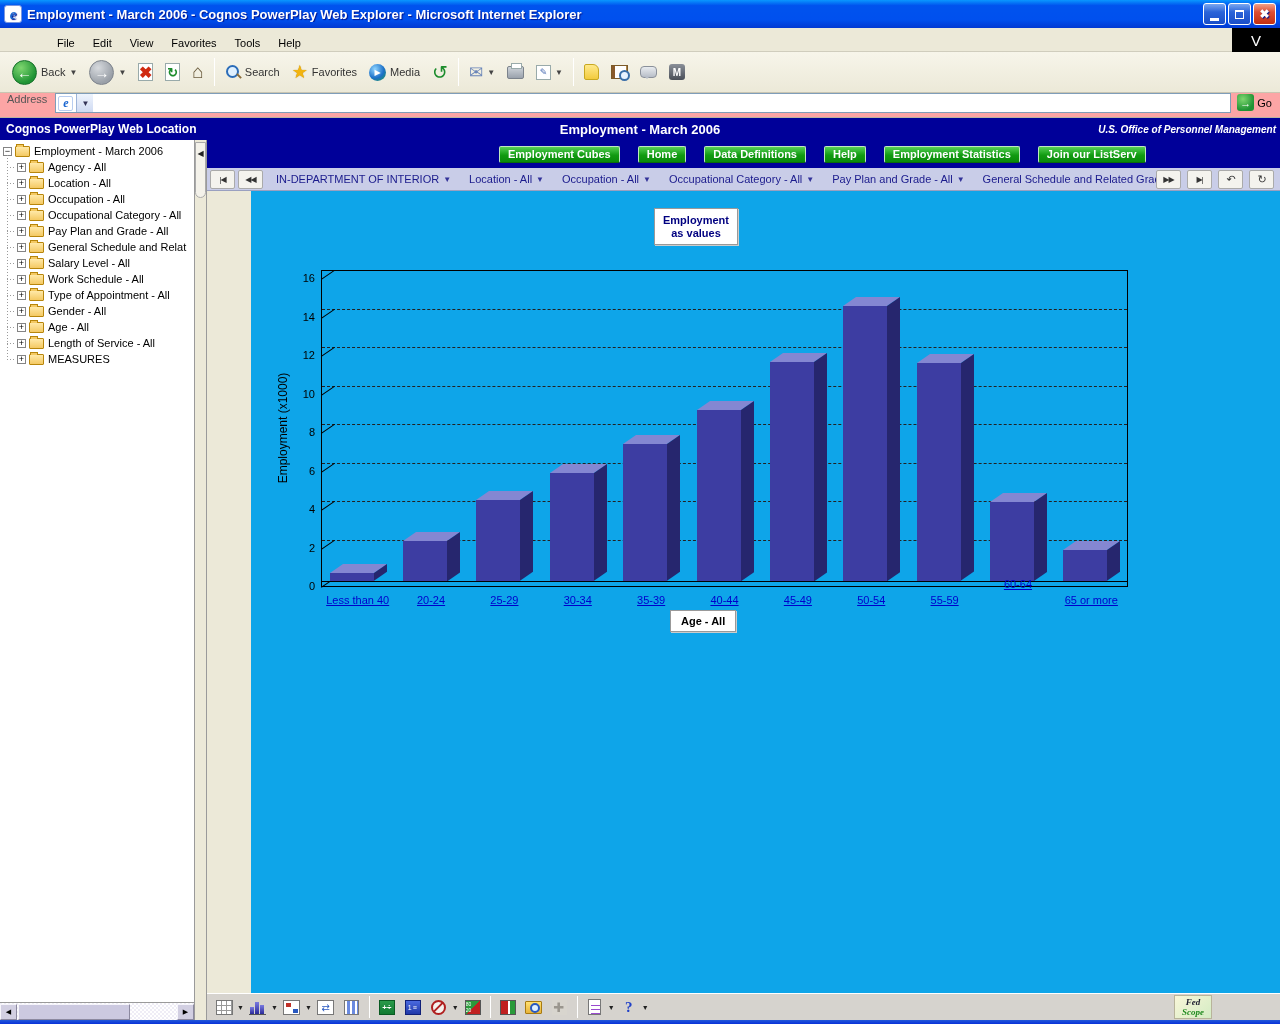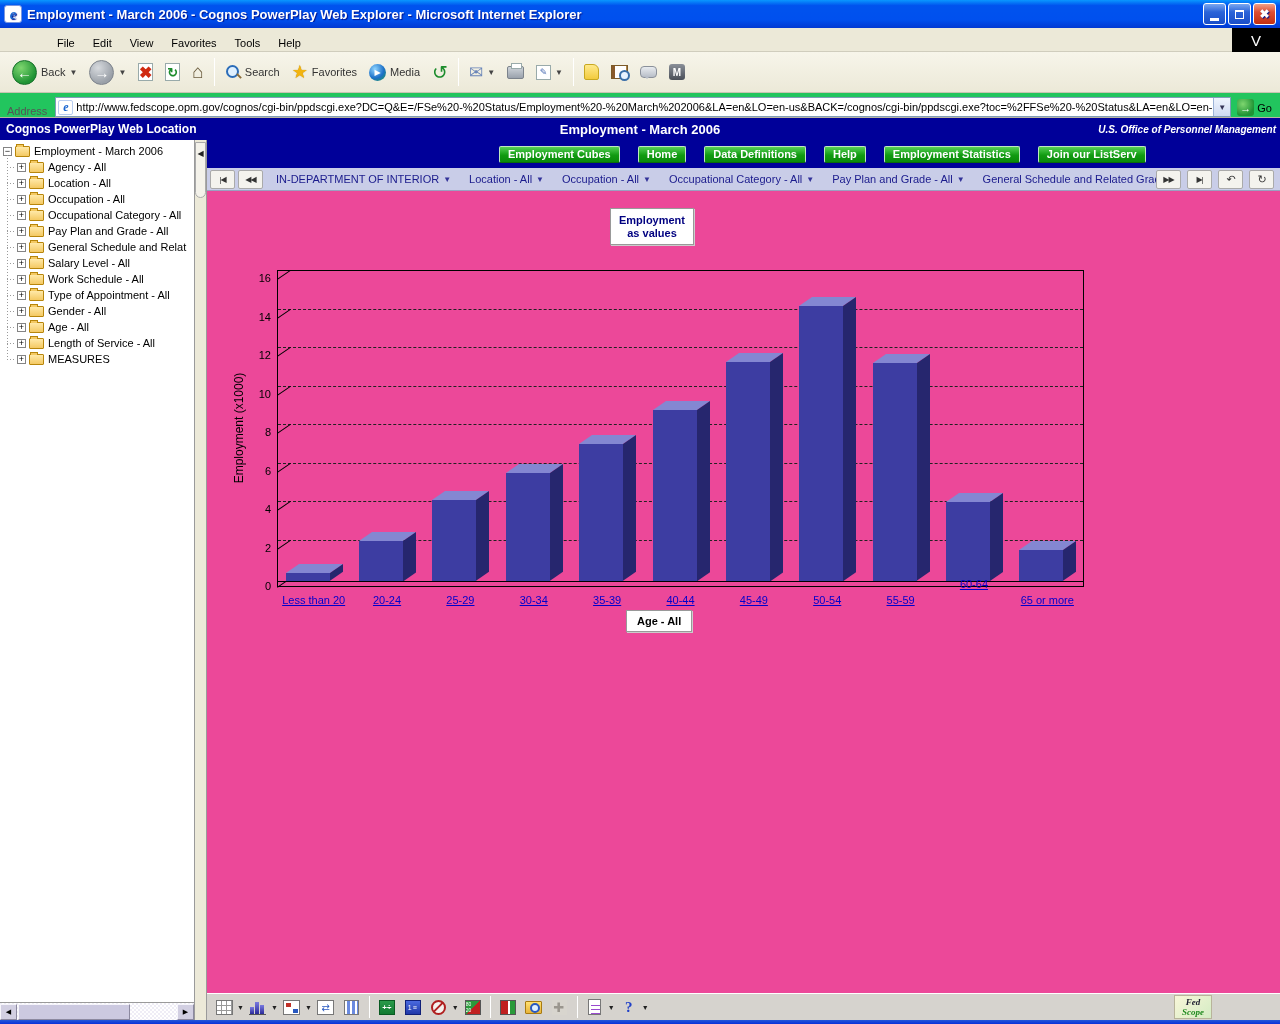--- a/index.html
+++ b/index.html
@@ -53,21 +53,21 @@
   .edit-ic { width:15px; height:15px; background:#fff; border:1px solid #9aa; color:#4668b0; font-size:9px; display:flex; align-items:center; justify-content:center; }
   .note-ic { width:15px; height:16px; background:linear-gradient(#ffe98a,#f2cb3e); border:1px solid #c8a820; border-radius:2px 6px 2px 2px; }
   .book-ic { width:17px; height:14px; background:linear-gradient(90deg,#8a5a2b 0 3px,#fff 3px 14px,#b08648 14px); border:1px solid #7c5a28; position:relative; }
   .book-ic::after { content:""; position:absolute; right:-3px; bottom:-3px; width:7px; height:7px; border:2px solid #3a6ea8; border-radius:50%; background:#e8f2ff; }
   .chat-ic { width:17px; height:12px; background:linear-gradient(#e8ebef,#b8bec8); border:1px solid #8a909a; border-radius:4px; position:relative; }
   .chat-ic::after { content:""; position:absolute; left:3px; bottom:-5px; border:3px solid transparent; border-top-color:#b8bec8; }
   .msgr-ic { width:16px; height:16px; border-radius:3px; background:linear-gradient(#8a8f98,#4a4f58); color:#fff; font-size:10px; font-weight:bold; display:flex; align-items:center; justify-content:center; }
   .tb-sep { width:1px; height:28px; background:#c6c3b5; border-right:1px solid #fff; margin:0 4px; }
 
   
-  .addressbar { height:25px; background:#22c55e; border-bottom:1px solid #b8b4a2; display:flex; align-items:flex-end; padding:0 3px; gap:4px; }
+  .addressbar { height:25px; background:#fca5a5; border-bottom:1px solid #b8b4a2; display:flex; align-items:flex-start; padding:0 3px; gap:4px; }
   .addr-label { font-size:11px; color:#555; padding:0 4px; }
   .addr-field { flex:1; height:20px; background:#fff; border:1px solid #7f9db9; display:flex; align-items:center; padding-left:2px; }
   .addr-ie { width:15px; height:15px; border:1px solid #b8cdf0; border-radius:2px; background:#fff; color:#1a66d0;
     font-family:"Liberation Serif",serif; font-style:italic; font-weight:bold; font-size:12px; display:flex; align-items:center; justify-content:center; margin-right:3px; }
   .addr-field input { flex:1; border:none; outline:none; font-size:11px; font-family:"Liberation Sans",sans-serif; color:#000; height:16px; }
   .addr-drop { width:17px; height:18px; background:linear-gradient(#eef4fd,#cfdaf2); border-left:1px solid #9db4d8; display:flex; align-items:center; justify-content:center; font-size:8px; color:#335; }
   .go-btn { display:flex; align-items:center; gap:3px; font-size:11px; color:#000; padding:1px 5px 1px 2px; }
   .go-arrow { width:17px; height:17px; border-radius:3px; background:radial-gradient(circle at 35% 30%,#7ed66f,#1f9334 70%); color:#fff; font-size:11px; font-weight:bold; display:flex; align-items:center; justify-content:center; }
 
   
@@ -108,21 +108,21 @@
   .dimbar { height:23px; background:#c9cde8; border-bottom:1px solid #9aa0c0; display:flex; align-items:center; font-size:11px; color:#1a1a8c; padding:0 3px; }
   .dim-nav { width:25px; height:19px; background:#f4f3ee; border:1px solid #aaa; border-radius:2px; margin-right:3px;
     display:flex; align-items:center; justify-content:center; font-size:8px; color:#333; flex:none; letter-spacing:-1px; }
   .dim-items { flex:1; display:flex; align-items:center; overflow:hidden; }
   .dim-item { margin:0 8px 0 10px; white-space:nowrap; display:flex; align-items:center; gap:4px; }
   .dim-item.bold { font-weight:normal; }
   .dim-arrow { font-size:8px; color:#333399; }
   .dim-right { display:flex; gap:3px; margin-left:auto; }
 
   
-  .content { flex:1; background:#ec4899; position:relative; overflow:hidden; }
+  .content { flex:1; background:#0ea5e9; position:relative; overflow:hidden;margin-left:44px; }
   .measure-box { position:absolute; left:403px; top:17px; width:84px; height:37px; background:#fff; border:1px solid #999;
     box-shadow:1px 1px 0 #ccc; display:flex; flex-direction:column; align-items:center; justify-content:center;
     font-size:11px; font-weight:bold; color:#000080; line-height:13px; }
   .plot-box { position:absolute; border:1px solid #000; }
   .gridline { position:absolute; border-top:1px dashed #222; height:0; }
   .baseline { position:absolute; border-top:1px solid #000; height:0; }
   .tickdiag { position:absolute; width:16px; height:0; border-top:1px solid #000; transform:rotate(-34.7deg); transform-origin:0 0; }
   .ytick { position:absolute; width:36px; text-align:right; font-size:11px; color:#000; }
   .ylabel { position:absolute; width:300px; text-align:center; font-size:12px; color:#000; transform:rotate(-90deg); }
   .bar-face { position:absolute; }
@@ -249,21 +249,20 @@
     </span>
   <span class="tb-btn">
       <span class="msgr-ic">M</span>
     </span>
 </div>
 
 <div class="addressbar">
   <span class="addr-label">Address</span>
   <span class="addr-field">
     <span class="addr-ie">e</span>
-    <input value="http://www.fedscope.opm.gov/cognos/cgi-bin/ppdscgi.exe?DC=Q&amp;E=/FSe%20-%20Status/Employment%20-%20March%202006&amp;LA=en&amp;LO=en-us&amp;BACK=/cognos/cgi-bin/ppdscgi.exe?toc=%2FFSe%20-%20Status&amp;LA=en&amp;LO=en-" style="">
     <span class="addr-drop">▼</span>
   </span>
   <span class="go-btn">
     <span class="go-arrow">→</span>
     <span>Go</span>
   </span>
 </div>
 
 <div class="banner1">
   <span class="banner-app">Cognos PowerPlay Web Location</span>
@@ -450,21 +449,21 @@
           <div class="gridline" style="left: 71px; top: 117.5px; width: 805px;"></div>
           <div class="ytick" style="left: 28px; top: 119.5px;">14</div>
           <div class="tickdiag" style="left: 70px; top: 126.5px;"></div>
           <div class="ytick" style="left: 28px; top: 81px;">16</div>
           <div class="tickdiag" style="left: 70px; top: 88px;"></div>
           <div class="baseline" style="left: 71px; top: 390px; width: 805px;"></div>
           <div class="ylabel" style="left: -118px; top: 230px;">Employment (x1000)</div>
           <div class="bar-face" style="left: 79px; top: 373px; width: 57px; height: 9px; background: rgb(132, 135, 210); clip-path: polygon(13px 0px, 57px 0px, 44px 9px, 0px 9px);"></div>
           <div class="bar-face" style="left: 123px; top: 373px; width: 13px; height: 16.7px; background: rgb(38, 38, 110); clip-path: polygon(0px 9px, 13px 0px, 13px 7.7px, 0px 16.7px);"></div>
           <div class="bar-face" style="left: 79px; top: 382px; width: 44px; height: 7.7px; background: rgb(61, 61, 162);"></div>
-          <div class="cat-label" style="left: 70px; top: 403px; width: 73.3636px;">Less than 20</div>
+          <div class="cat-label" style="left: 70px; top: 403px; width: 73.3636px;">Less than 40</div>
           <div class="bar-face" style="left: 152px; top: 341px; width: 57px; height: 9px; background: rgb(132, 135, 210); clip-path: polygon(13px 0px, 57px 0px, 44px 9px, 0px 9px);"></div>
           <div class="bar-face" style="left: 196px; top: 341px; width: 13px; height: 49.425px; background: rgb(38, 38, 110); clip-path: polygon(0px 9px, 13px 0px, 13px 40.425px, 0px 49.425px);"></div>
           <div class="bar-face" style="left: 152px; top: 350px; width: 44px; height: 40.425px; background: rgb(61, 61, 162);"></div>
           <div class="cat-label" style="left: 143.364px; top: 403px; width: 73.3636px;">20-24</div>
           <div class="bar-face" style="left: 225px; top: 300px; width: 57px; height: 9px; background: rgb(132, 135, 210); clip-path: polygon(13px 0px, 57px 0px, 44px 9px, 0px 9px);"></div>
           <div class="bar-face" style="left: 269px; top: 300px; width: 13px; height: 89.85px; background: rgb(38, 38, 110); clip-path: polygon(0px 9px, 13px 0px, 13px 80.85px, 0px 89.85px);"></div>
           <div class="bar-face" style="left: 225px; top: 309px; width: 44px; height: 80.85px; background: rgb(61, 61, 162);"></div>
           <div class="cat-label" style="left: 216.727px; top: 403px; width: 73.3636px;">25-29</div>
           <div class="bar-face" style="left: 299px; top: 273px; width: 57px; height: 9px; background: rgb(132, 135, 210); clip-path: polygon(13px 0px, 57px 0px, 44px 9px, 0px 9px);"></div>
           <div class="bar-face" style="left: 343px; top: 273px; width: 13px; height: 116.8px; background: rgb(38, 38, 110); clip-path: polygon(0px 9px, 13px 0px, 13px 107.8px, 0px 116.8px);"></div>

